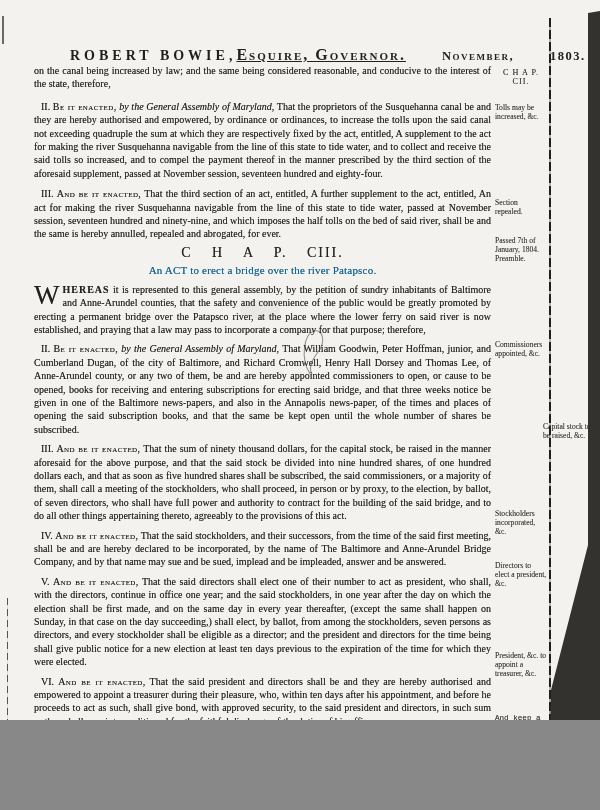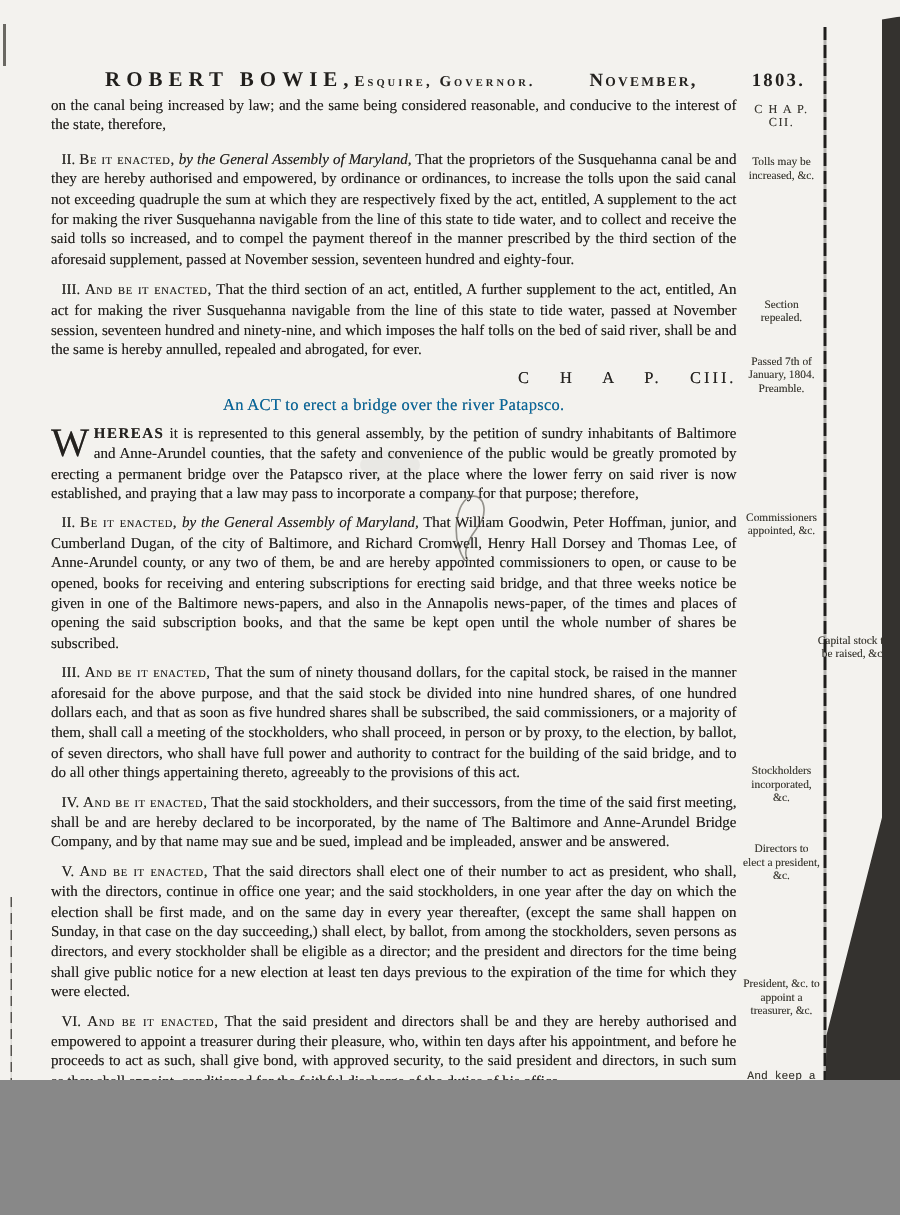--- a/index.html
+++ b/index.html
@@ -33,53 +33,52 @@
   }
   .smudge{position:absolute;border-radius:50%;background:rgba(60,58,52,.05);pointer-events:none;}
   .pen-mark{position:absolute;pointer-events:none;}
   
   .header{
     position:absolute;left:70px;top:46px;width:452px;
     display:flex;justify-content:space-between;align-items:baseline;
     white-space:nowrap;
   }
   .gov-name{font-size:14px;letter-spacing:4px;font-weight:bold;color:#211f1c;}
-  .gov-title{font-variant:small-caps;font-size:10px;letter-spacing:2px;font-weight:bold;}
+  .gov-title{font-variant:small-caps;font-size:16px;letter-spacing:2px;font-weight:bold;text-decoration:underline;}
   .hdr-date{font-variant:small-caps;font-size:12.5px;letter-spacing:1.5px;font-weight:bold;padding-left:36px;}
   
   .body-col{
     position:absolute;left:34px;top:64px;width:457px;
     font-size:10px;line-height:13.4px;text-align:justify;
     text-shadow:0 0 .4px rgba(30,28,25,.55);
   }
   .body-col p{margin:0 0 5px 0;}
   .sec{text-indent:7px;font-family:Liberation Serif, serif;}
   .num{font-size:10px;}
   .enact{font-variant:small-caps;letter-spacing:.4px;}
   .by{font-style:italic;}
   .chap-head{
-    text-align:right;font-size:11px;letter-spacing:2px;margin:4px 0 2px 0;
+    text-align:center;font-size:14px;letter-spacing:2px;margin:4px 0 2px 0;
     text-indent:0;word-spacing:14px;
   }
   .act-title{
     text-align:center;font-size:11px;margin:0 0 4px 0;text-indent:0;
     letter-spacing:.2px;color:#0369a1;
   }
   .whereas-initial{
     float:left;font-size:27px;line-height:23px;margin:1px 3px 0 0;
     font-weight:normal;
   }
   .whereas-rest{letter-spacing:1px;font-size:10px;font-weight:bold;}
   .catchword{text-align:center;font-size:11.5px;margin-top:3px;letter-spacing:1px;}
   
   .mnote{
     position:absolute;left:495px;width:52px;
     font-size:7.6px;line-height:9px;color:#39372f;
     text-shadow:0 0 .4px rgba(30,28,25,.4);
-    text-align:center;
   }
   .mnote-chap{text-align:center;font-size:8.2px;letter-spacing:1px;}
 </style>
 </head>
 <body>
 
 <div class="page">
 
   <div class="tick-tl"></div>
   <div class="fold-left"></div>

